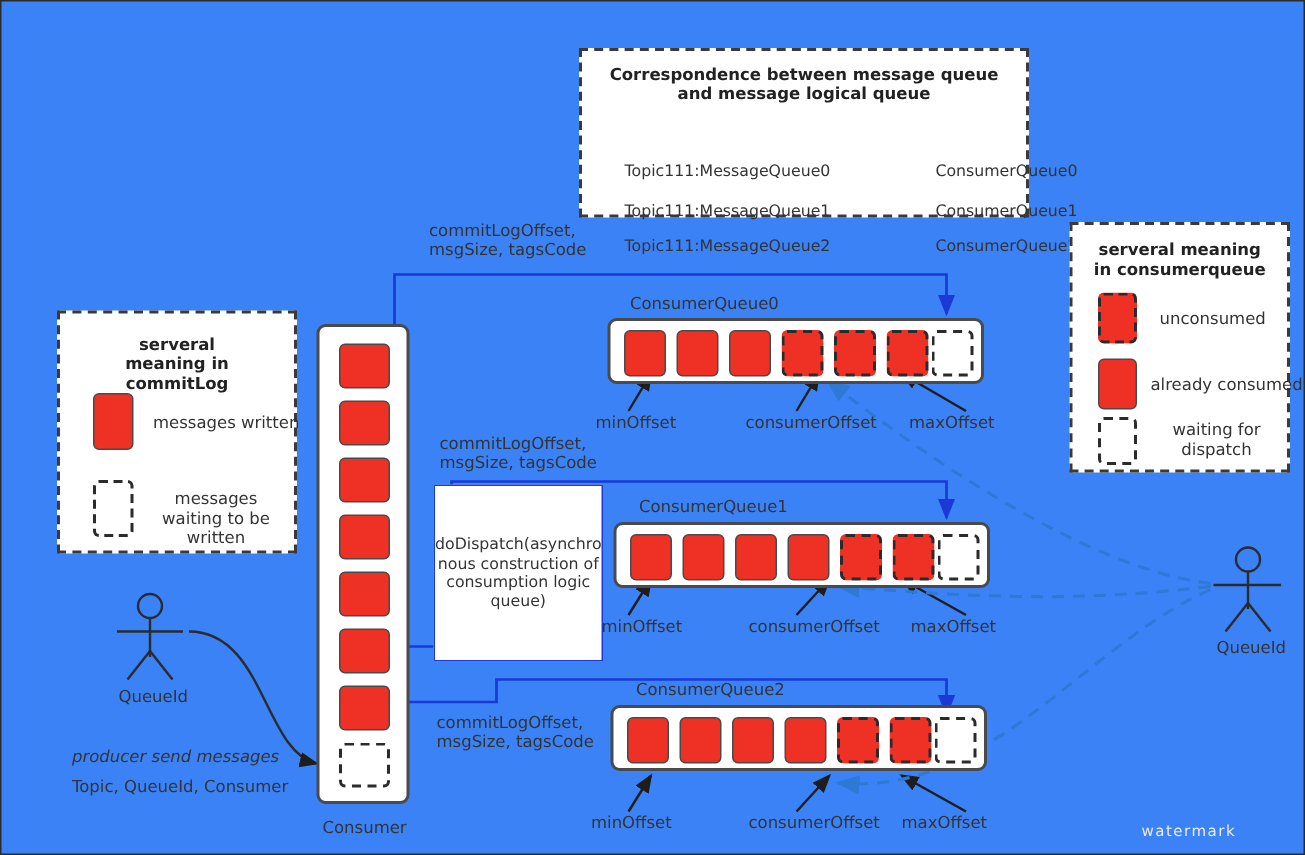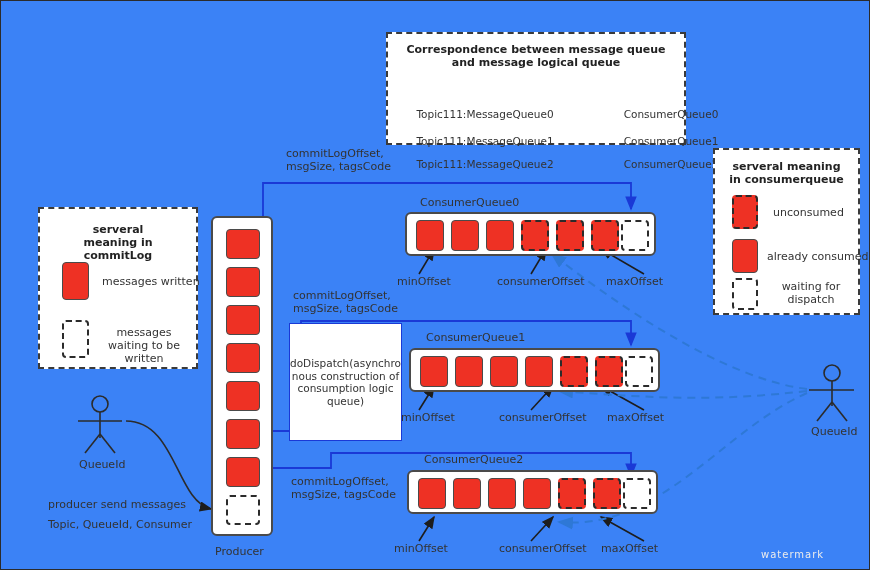--- a/index.html
+++ b/index.html
@@ -169,24 +169,24 @@
   <div class="container" style="left:210px;top:215px;width:62px;height:320px;">
     <div class="mbox filled" style="left:13px;top:11px;width:34px;height:30px;"></div>
     <div class="mbox filled" style="left:13px;top:49px;width:34px;height:30px;"></div>
     <div class="mbox filled" style="left:13px;top:87px;width:34px;height:30px;"></div>
     <div class="mbox filled" style="left:13px;top:125px;width:34px;height:30px;"></div>
     <div class="mbox filled" style="left:13px;top:163px;width:34px;height:30px;"></div>
     <div class="mbox filled" style="left:13px;top:201px;width:34px;height:30px;"></div>
     <div class="mbox filled" style="left:13px;top:239px;width:34px;height:30px;"></div>
     <div class="mbox empty-dash" style="left:13px;top:277px;width:34px;height:30px;"></div>
   </div>
-  <div class="txt" style="left:214px;top:544px;">Producer</div>
+  <div class="txt" style="left:214px;top:544px;">Consumer</div>
 
   <div class="txt" style="left:78px;top:457px;">QueueId</div>
-  <div class="txt" style="left:47px;top:497px;">producer send messages</div>
+  <div class="txt" style="left:47px;top:497px;font-style:italic;">producer send messages</div>
   <div class="txt" style="left:47px;top:517px;">Topic, QueueId, Consumer</div>
 
   <div class="txt" style="left:810px;top:424px;">QueueId</div>
 
   <div class="txt" style="left:285px;top:146px;">commitLogOffset,
 msgSize, tagsCode</div>
   <div class="txt" style="left:292px;top:288px;">commitLogOffset,
 msgSize, tagsCode</div>
   <div class="txt" style="left:290px;top:474px;">commitLogOffset,
 msgSize, tagsCode</div>

